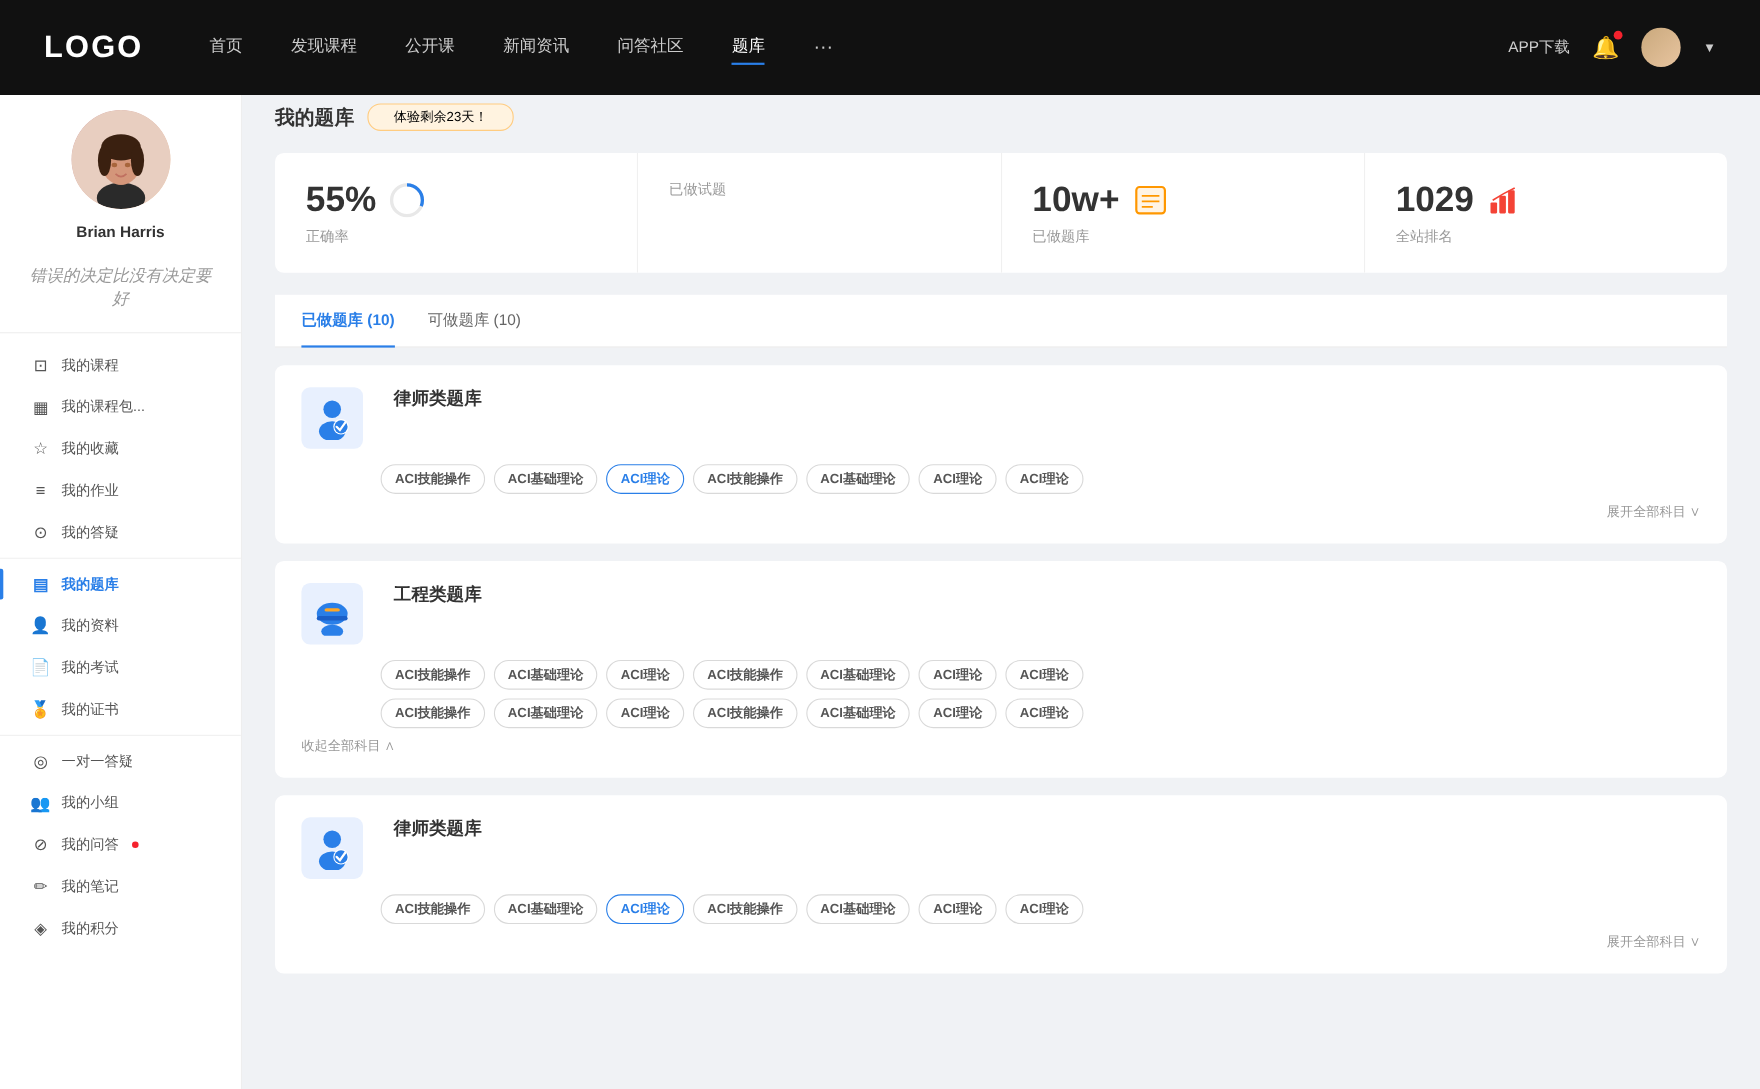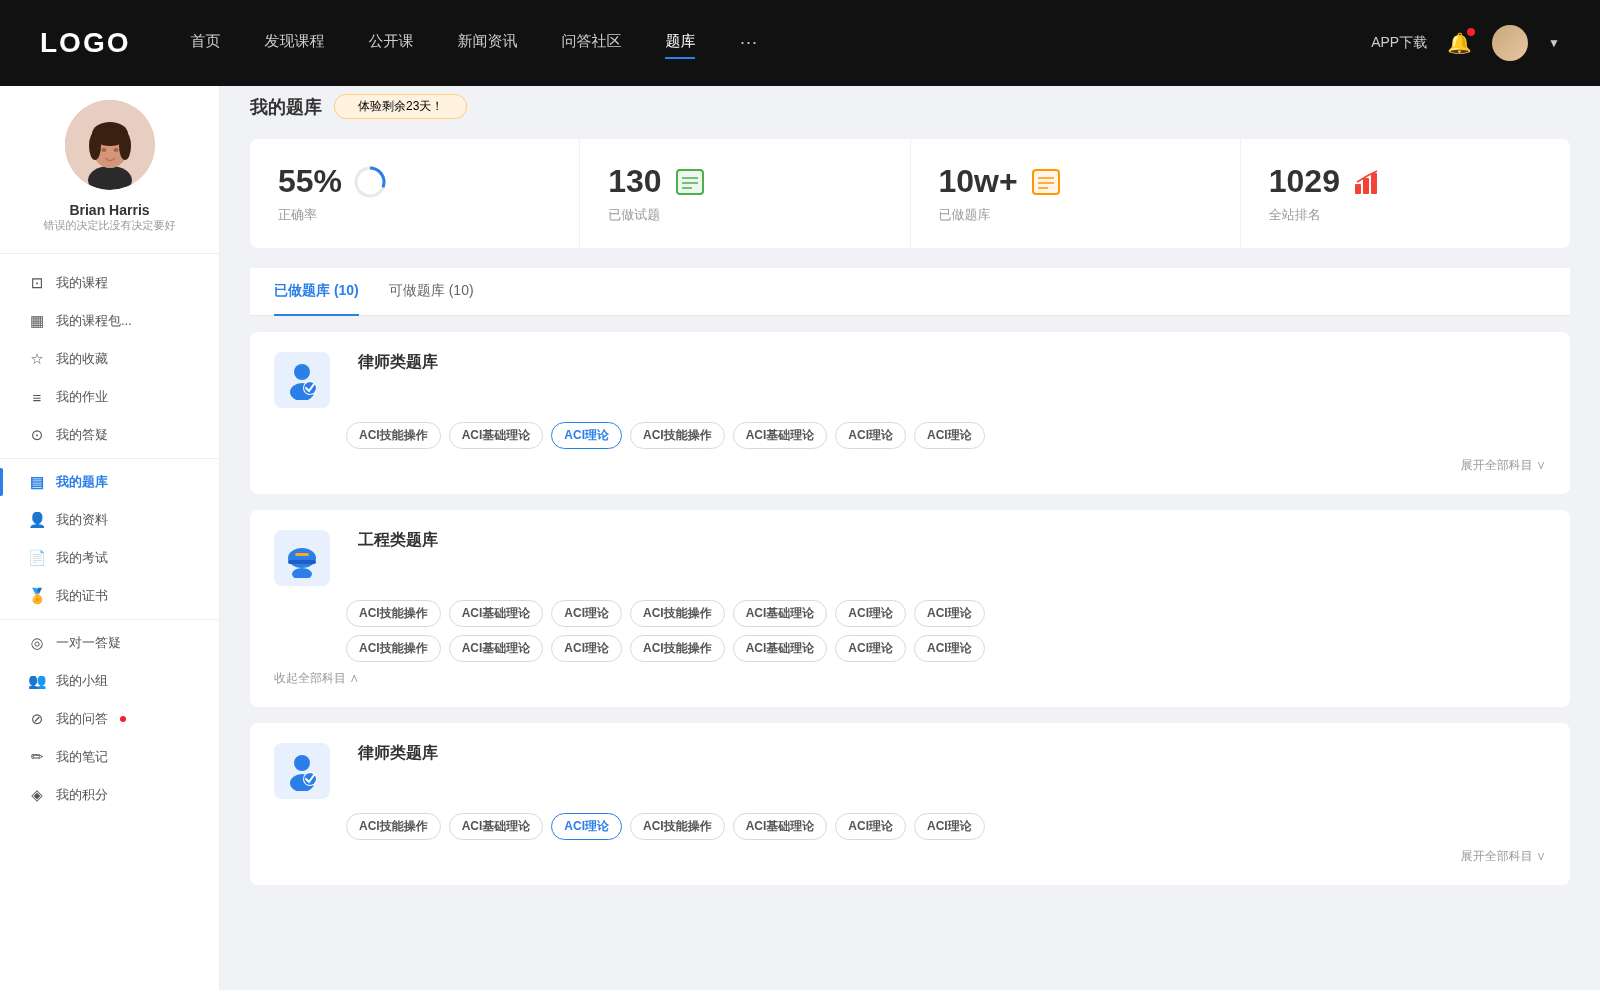--- a/index.html
+++ b/index.html
@@ -132,27 +132,28 @@
     
     .avatar-svg {
       width: 90px;
       height: 90px;
       border-radius: 50%;
     }
     .profile-name {
       font-size: 14px;
       font-weight: 600;
       color: #333;
-      margin-bottom: 0;
+      margin-bottom: 22px;
     }
     .profile-motto {
-      font-size: 11px;
+      font-size: 15px;
       color: #999;
       text-align: center;
       line-height: 1.4;
+      font-style: italic;
     }
     .sidebar-menu {
       list-style: none;
     }
     .sidebar-item {
       display: flex;
       align-items: center;
       gap: 10px;
       padding: 10px 28px;
       font-size: 13px;
@@ -474,30 +475,20 @@
 
           <svg width="32" height="32" viewBox="0 0 32 32">
             <circle cx="16" cy="16" r="14" fill="none" stroke="#e8e8e8" stroke-width="3"></circle>
             <circle cx="16" cy="16" r="14" fill="none" stroke="#2a7fe8" stroke-width="3" stroke-dasharray="49.3 88.7" stroke-dashoffset="22" transform="rotate(-90 16 16)"></circle>
           </svg>
         </div>
         <span class="stat-label">正确率</span>
       </div>
 
       <div class="stat-item">
-        <div class="stat-top">
-          <span class="stat-value">130</span>
-          <svg width="32" height="32" viewBox="0 0 32 32">
-            <rect x="3" y="4" width="26" height="24" rx="3" fill="none" stroke="#4caf50" stroke-width="2"></rect>
-            <rect x="3" y="4" width="26" height="24" rx="3" fill="#4caf50" opacity="0.1"></rect>
-            <line x1="8" y1="12" x2="24" y2="12" stroke="#4caf50" stroke-width="1.5"></line>
-            <line x1="8" y1="17" x2="24" y2="17" stroke="#4caf50" stroke-width="1.5"></line>
-            <line x1="8" y1="22" x2="18" y2="22" stroke="#4caf50" stroke-width="1.5"></line>
-          </svg>
-        </div>
         <span class="stat-label">已做试题</span>
       </div>
 
       <div class="stat-item">
         <div class="stat-top">
           <span class="stat-value">10w+</span>
           <svg width="32" height="32" viewBox="0 0 32 32">
             <rect x="3" y="4" width="26" height="24" rx="3" fill="none" stroke="#ff9800" stroke-width="2"></rect>
             <rect x="3" y="4" width="26" height="24" rx="3" fill="#ff9800" opacity="0.1"></rect>
             <line x1="8" y1="12" x2="24" y2="12" stroke="#ff9800" stroke-width="1.5"></line>

